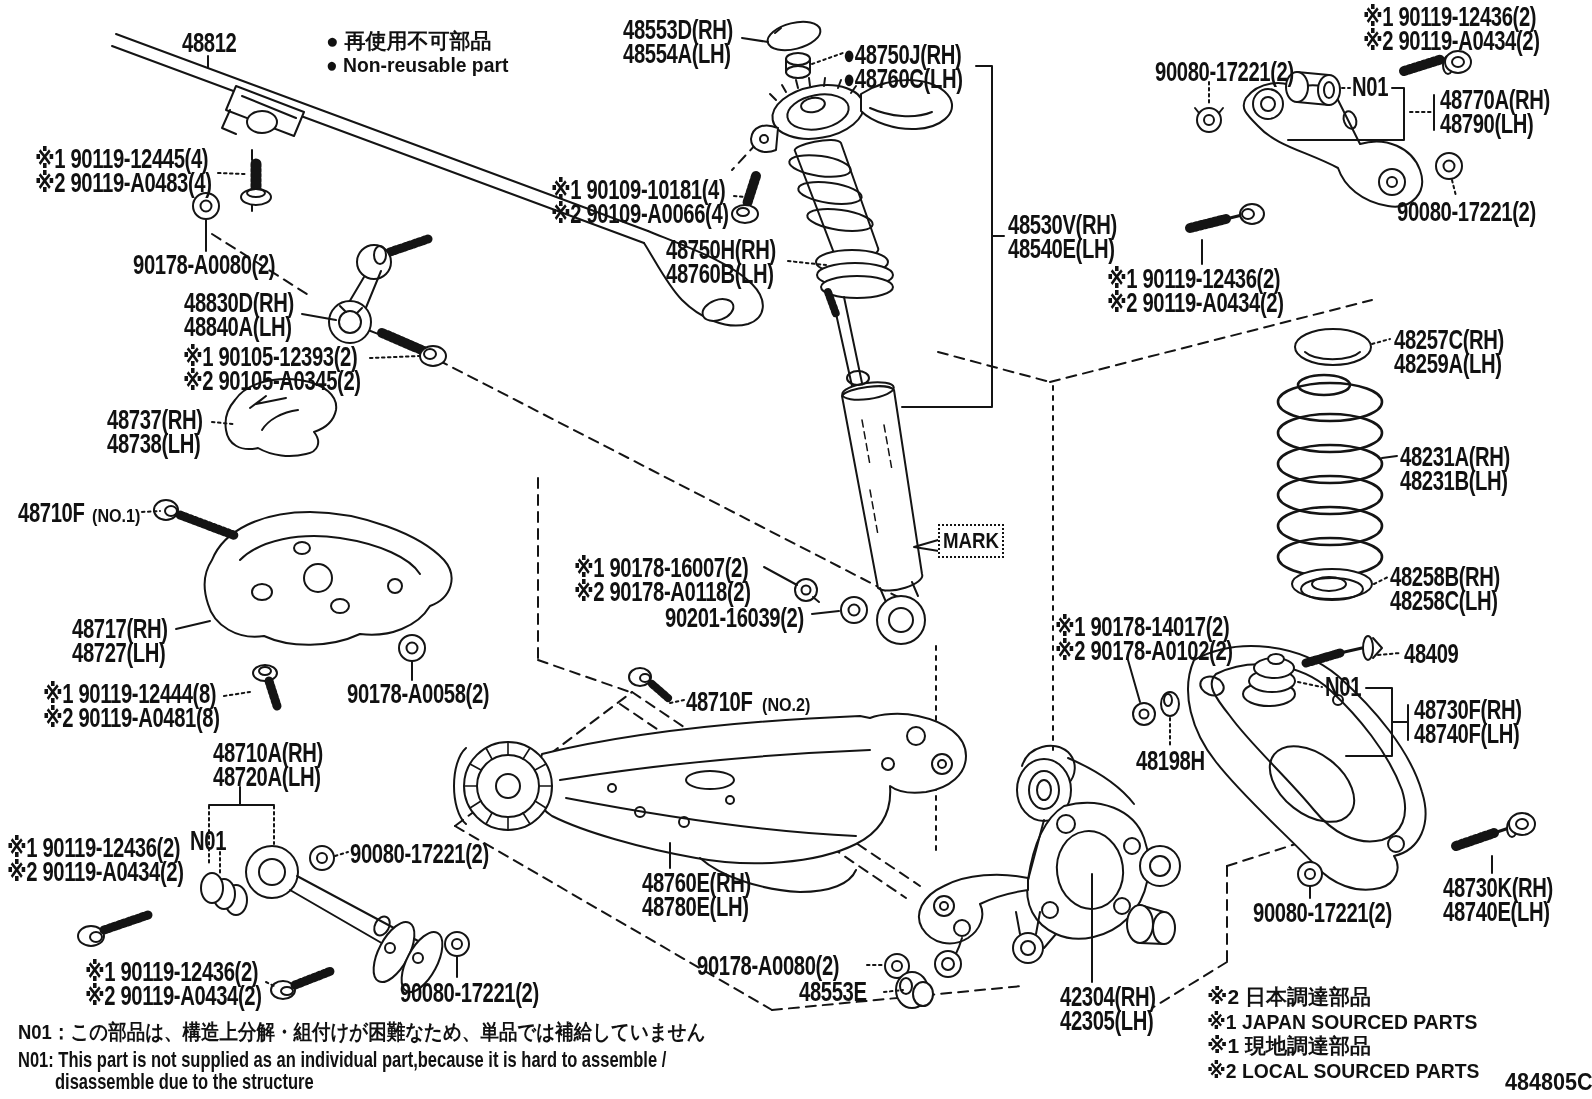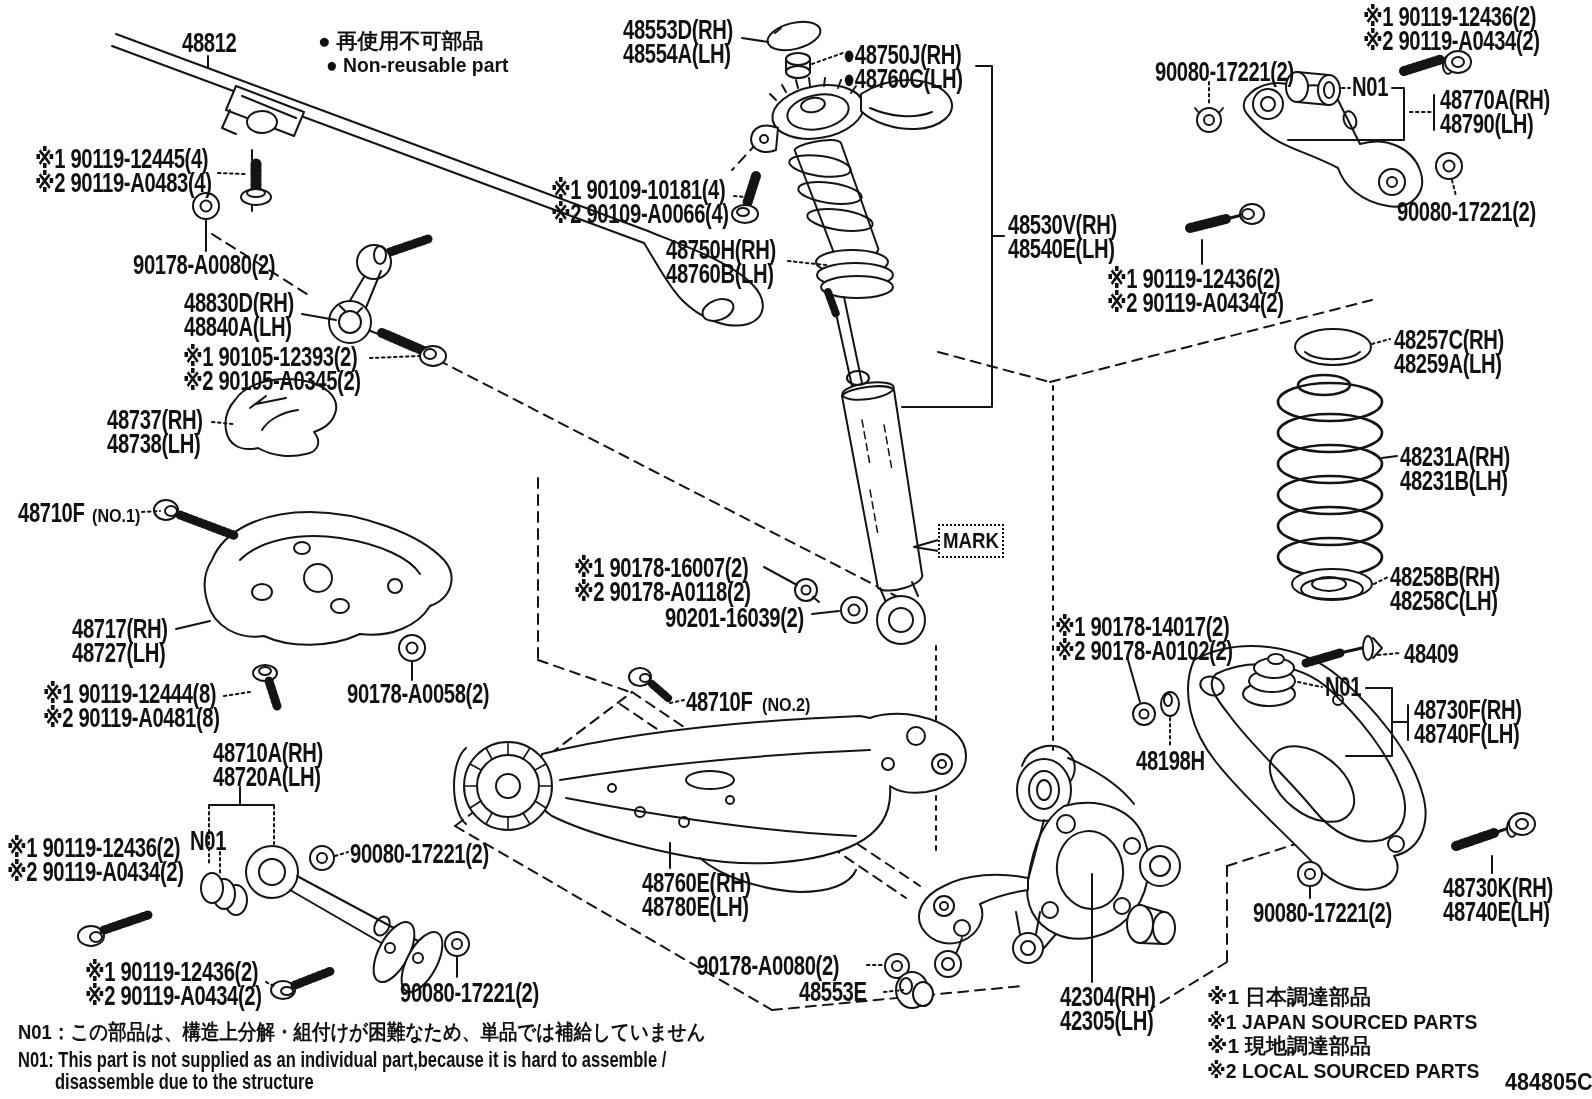--- a/index.html
+++ b/index.html
@@ -431,23 +431,23 @@
 <div class="lbl" style="left:1414px;top:721px">48740F(LH)</div>
 <div class="lbl" style="left:1136px;top:748px">48198H</div>
 <div class="lbl" style="left:1253px;top:900px">90080-17221(2)</div>
 <div class="lbl" style="left:1443px;top:875px">48730K(RH)</div>
 <div class="lbl" style="left:1443px;top:899px">48740E(LH)</div>
 
 <div class="markbox">
       <span>MARK</span>
     </div>
 
-<div class="lgjp" style="left:318px;top:30px">● 再使用不可部品</div>
+<div class="lgjp" style="left:326px;top:30px">● 再使用不可部品</div>
 <div class="lgen" style="left:326px;top:54px">● Non-reusable part</div>
-<div class="lgjp" style="left:1207px;top:986px">※1 日本調達部品</div>
+<div class="lgjp" style="left:1207px;top:986px">※2 日本調達部品</div>
 <div class="lgen" style="left:1207px;top:1011px">※1 JAPAN SOURCED PARTS</div>
 <div class="lgjp" style="left:1207px;top:1035px">※1 現地調達部品</div>
 <div class="lgen" style="left:1207px;top:1060px">※2 LOCAL SOURCED PARTS</div>
 <div class="njp" style="left:18px;top:1020px">N01：この部品は、構造上分解・組付けが困難なため、単品では補給していません</div>
 <div class="nen" style="left:18px;top:1049px">N01: This part is not supplied as an individual part,because it is hard to assemble /</div>
 <div class="nen" style="left:55px;top:1071px">disassemble due to the structure</div>
 <div class="code" style="left:1505px;top:1070px">484805C</div>
 
 </div>
 

